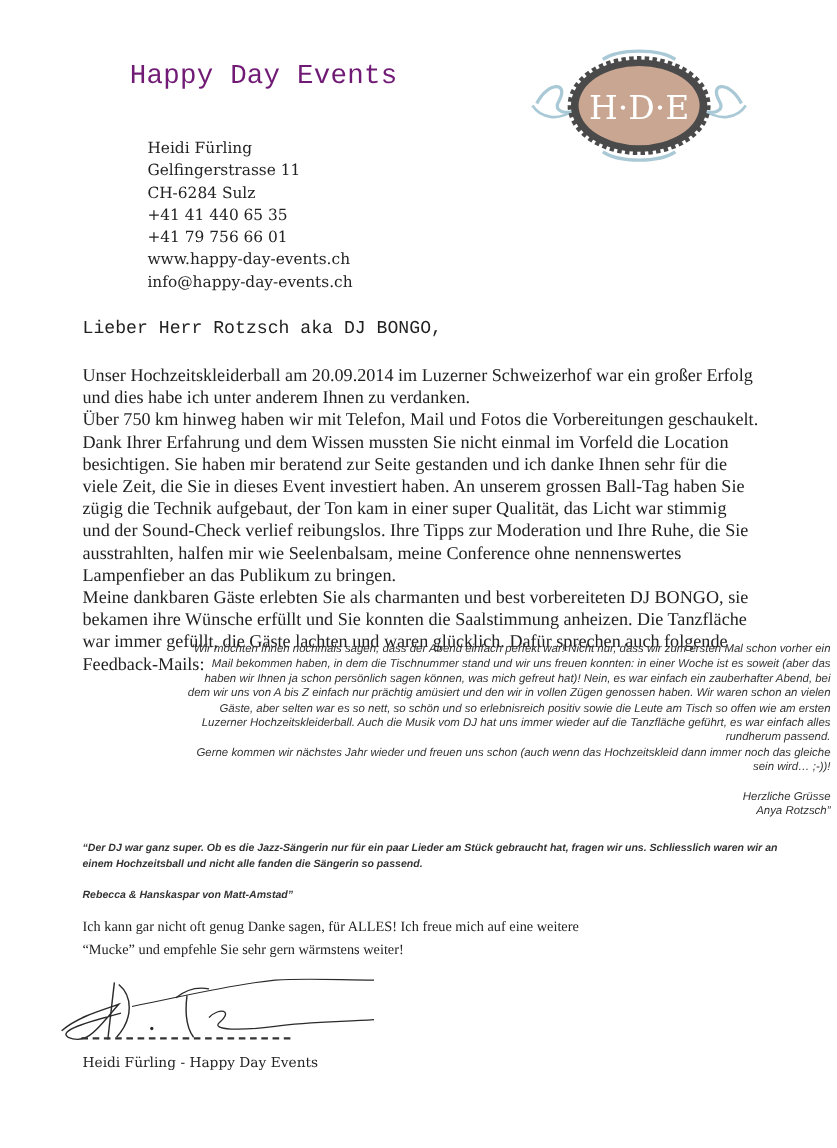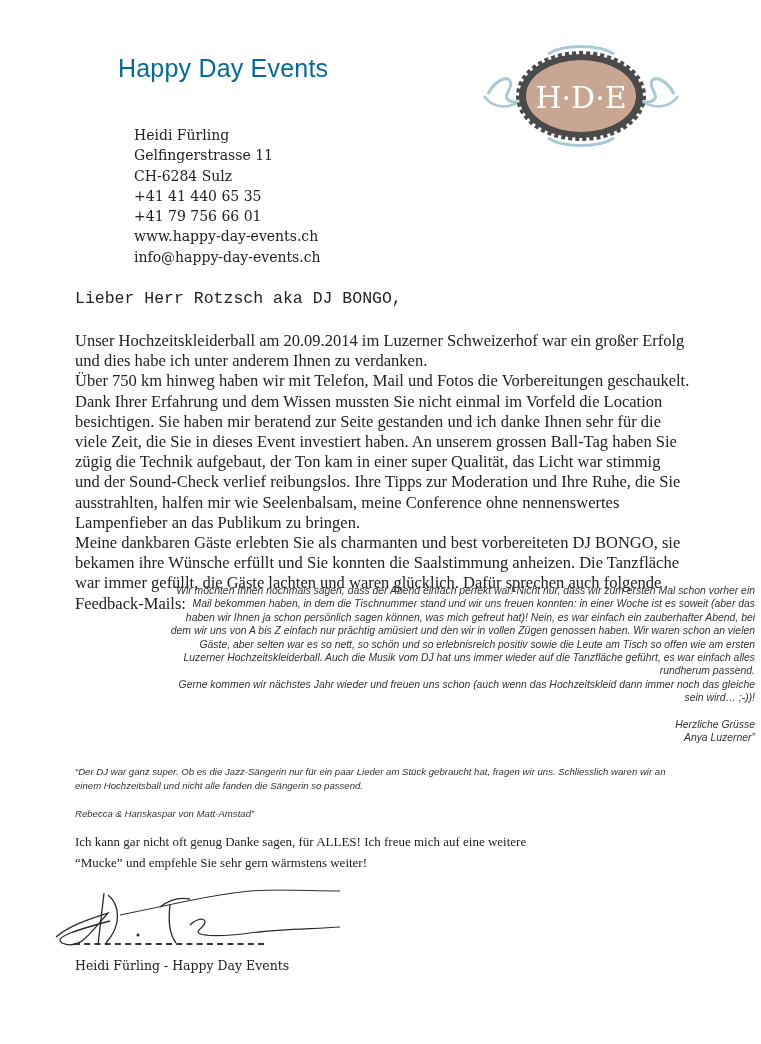--- a/index.html
+++ b/index.html
@@ -1,27 +1,27 @@
 <!DOCTYPE html>
 <html><head>
   <meta charset="utf-8">
   <style>
     html, body { margin:0; padding:0; background:#ffffff; }
     body { width:761px; height:1044px; position:relative; overflow:hidden; color:#1f1f1f; }
-    .company { position:absolute; left:118px; top:54px; font-family:Liberation Sans, sans-serif; font-size:25px; color:#0369a1; letter-spacing:0.2px; }
+    .company { position:absolute; left:118px; top:54px; font-family:Liberation Mono, monospace; font-size:25px; color:#701a75; letter-spacing:0.2px; }
     .address { position:absolute; left:134px; top:125px; font-family:"DejaVu Serif", serif; font-size:14px; line-height:20.3px; color:#222; }
     .address div { white-space:nowrap; }
     .logo { position:absolute; left:478px; top:44px; width:206px; height:104px; }
     .salutation { position:absolute; left:75px; top:289px; font-family:Liberation Mono, monospace; font-size:16.5px; color:#222; }
     .body-text { position:absolute; left:75px; top:331px; width:690px; font-family:"Liberation Serif", serif; font-size:16.5px; line-height:20.2px; color:#222; }
     .body-text div { white-space:nowrap; }
     .quote1 { position:absolute; left:75px; top:584px; width:680px; font-family:"Liberation Sans", sans-serif; font-style:italic; font-size:10.4px; line-height:13.4px; color:#333; }
     .quote1 div { white-space:nowrap;text-align:right; }
     .gap { height:13.4px; }
-    .quote2 { position:absolute; left:75px; top:765px; width:680px; font-family:"Liberation Sans", sans-serif; font-style:italic; font-size:9.6px; line-height:14px; color:#333; }
+    .quote2 { position:absolute; left:75px; top:765px; width:680px; font-family:"Liberation Sans", sans-serif; font-style:italic; font-size:9.6px; line-height:14px; color:#333;font-weight:bold; }
     .quote2 div { white-space:nowrap; }
     .closing { position:absolute; left:75px; top:832px; font-family:"Liberation Serif", serif; font-size:13px; line-height:20.5px; color:#222; }
     .closing div { white-space:nowrap; }
     .signature { position:absolute; left:50px; top:885px; width:300px; height:70px; }
     .sig-line { position:absolute; left:74px; top:943px; width:190px; border-top:2px dashed #333; }
     .signer { position:absolute; left:75px; top:958px; font-family:"DejaVu Serif", serif; font-size:12.5px; color:#222; }
   </style>
 </head>
 <body>
 
@@ -79,21 +79,21 @@
     <div>Mail bekommen haben, in dem die Tischnummer stand und wir uns freuen konnten: in einer Woche ist es soweit (aber das</div>
     <div>haben wir Ihnen ja schon persönlich sagen können, was mich gefreut hat)! Nein, es war einfach ein zauberhafter Abend, bei</div>
     <div>dem wir uns von A bis Z einfach nur prächtig amüsiert und den wir in vollen Zügen genossen haben. Wir waren schon an vielen</div>
     <div>Gäste, aber selten war es so nett, so schön und so erlebnisreich positiv sowie die Leute am Tisch so offen wie am ersten</div>
     <div>Luzerner Hochzeitskleiderball. Auch die Musik vom DJ hat uns immer wieder auf die Tanzfläche geführt, es war einfach alles</div>
     <div>rundherum passend.</div>
     <div>Gerne kommen wir nächstes Jahr wieder und freuen uns schon (auch wenn das Hochzeitskleid dann immer noch das gleiche</div>
     <div>sein wird… ;-))!</div>
     <div class="gap"></div>
     <div>Herzliche Grüsse</div>
-    <div>Anya Luzerner”</div>
+    <div>Anya Rotzsch”</div>
   </div>
 
   <div class="quote2">
     <div>“Der DJ war ganz super. Ob es die Jazz-Sängerin nur für ein paar Lieder am Stück gebraucht hat, fragen wir uns. Schliesslich waren wir an</div>
     <div>einem Hochzeitsball und nicht alle fanden die Sängerin so passend.</div>
     <div class="gap" style="height:14px"></div>
     <div>Rebecca &amp; Hanskaspar von Matt-Amstad”</div>
   </div>
 
   <div class="closing">

